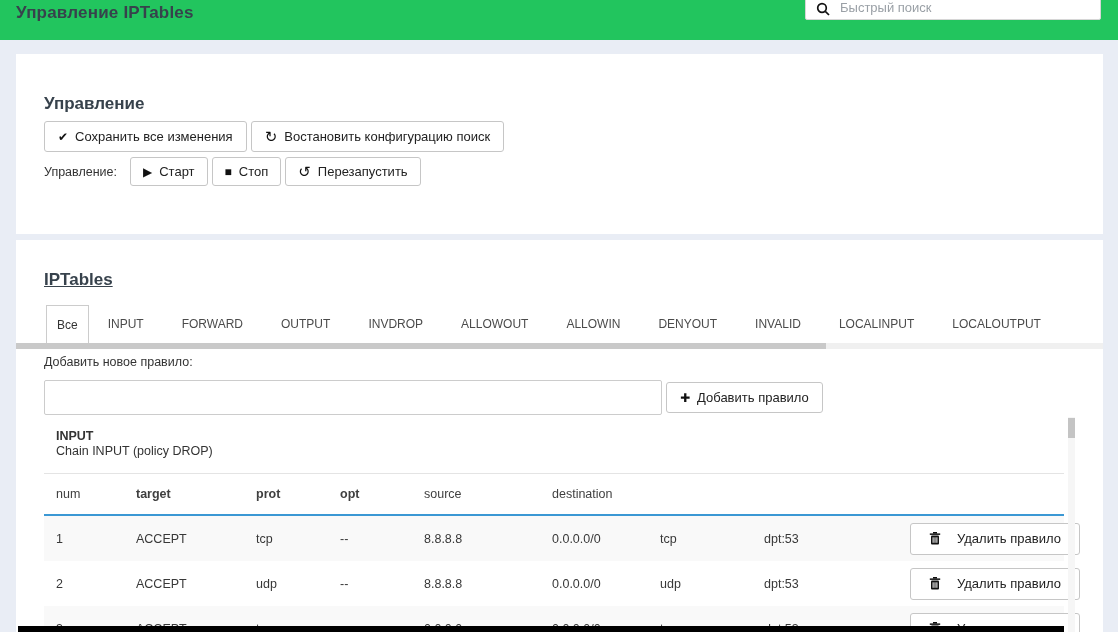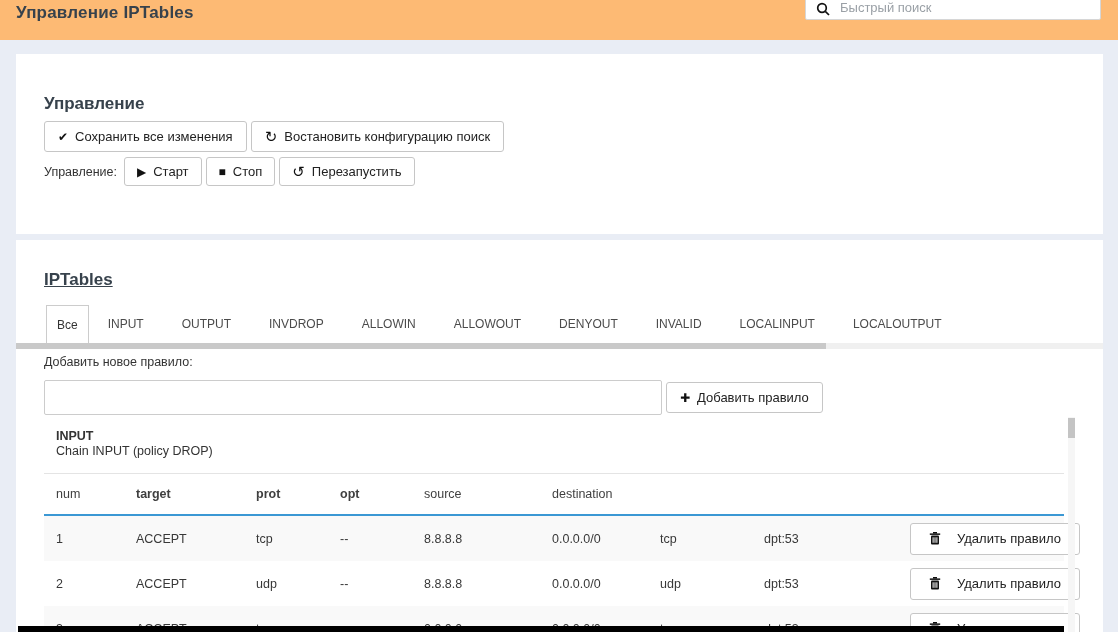--- a/index.html
+++ b/index.html
@@ -1,38 +1,38 @@
 <!DOCTYPE html>
 <html><head>
 <meta charset="utf-8">
 <style>
   * { margin:0; padding:0; box-sizing:border-box; }
   html,body { background:#e9edf5; }
   body { font-family:"Liberation Sans","DejaVu Sans",sans-serif; }
   .screen { position:relative; width:1118px; height:632px; overflow:hidden; background:#e9edf5; }
 
   
-  .topbar { position:absolute; left:0; top:0; width:1118px; height:40px; background:#fdba74; }
+  .topbar { position:absolute; left:0; top:0; width:1118px; height:40px; background:#22c55e; }
   .page-title { position:absolute; left:16px; top:3px; font-size:17px; font-weight:bold; color:#37424c; letter-spacing:.2px; }
   .search-box { position:absolute; left:805px; top:-15px; width:296px; height:35px; background:#fff;
                 border:1px solid #d6d6d6; border-radius:2px; display:flex; align-items:flex-end; padding:0 10px 3px 10px; }
   .search-box .mag { margin-right:10px; flex:0 0 auto; }
   .search-input { border:0; outline:none; flex:1; font-size:13px; color:#444; background:transparent; padding-bottom:1px; }
   .search-input::placeholder { color:#9aa0a6; }
 
   
   .card { position:absolute; left:16px; width:1087px; background:#ffffff; }
   .card-mgmt { top:54px; height:180px; }
   .card-ipt  { top:240px; height:392px; overflow:hidden; }
   .card h2 { font-size:17px; font-weight:bold; color:#37424c; }
 
   .card-mgmt h2 { position:absolute; left:28px; top:40px; }
   .btn-row1 { position:absolute; left:28px; top:67px; display:flex; gap:4px; }
   .btn-row2 { position:absolute; left:28px; top:103px; display:flex; gap:4px; align-items:center; }
-  .ctl-label { font-size:12.5px; color:#333; margin-right:3px; }
+  .ctl-label { font-size:12.5px; color:#333; margin-right:9px; }
 
   .btn { display:inline-flex; align-items:center; gap:7px; background:#fff; border:1px solid #c6c6c6; border-radius:3px;
          padding:7px 13px; font-size:13px; color:#222; cursor:pointer; white-space:nowrap; font-family:inherit; }
   .btn .ic { font-size:12px; line-height:1; color:#111; }
   .btn-sm { padding:6px 12px; }
 
   
   .card-ipt h2 { position:absolute; left:28px; top:30px;text-decoration:underline; }
   .tabs { position:absolute; left:30px; top:65px; height:38px; display:flex; align-items:stretch; white-space:nowrap; }
   .tab { display:flex; align-items:center; padding:0 19px; font-size:12px; color:#4b4b4b; cursor:pointer; }
@@ -112,24 +112,25 @@
       </button>
     </div>
   </div>
 
   <div class="card card-ipt">
     <h2>IPTables</h2>
 
     <div class="tabs" id="tabs">
         <span class="tab active">Все</span>
         <span class="tab">INPUT</span>
+        <span class="tab">FORWARD</span>
         <span class="tab">OUTPUT</span>
         <span class="tab">INVDROP</span>
+        <span class="tab">ALLOWOUT</span>
         <span class="tab">ALLOWIN</span>
-        <span class="tab">ALLOWOUT</span>
         <span class="tab">DENYOUT</span>
         <span class="tab">INVALID</span>
         <span class="tab">LOCALINPUT</span>
         <span class="tab">LOCALOUTPUT</span>
       </div>
     <div class="tabs-underline">
       <div class="thumb"></div>
     </div>
 
     <div class="add-rule-label">Добавить новое правило:</div>

